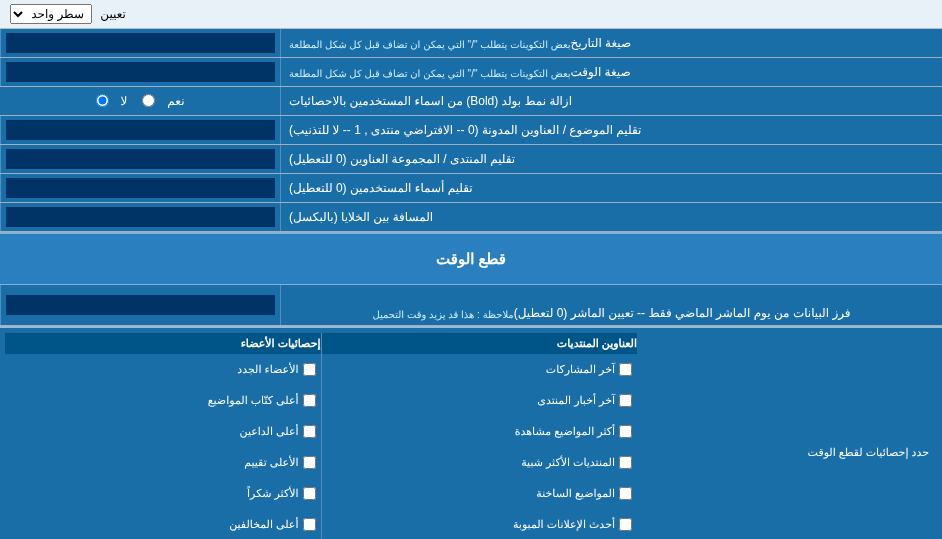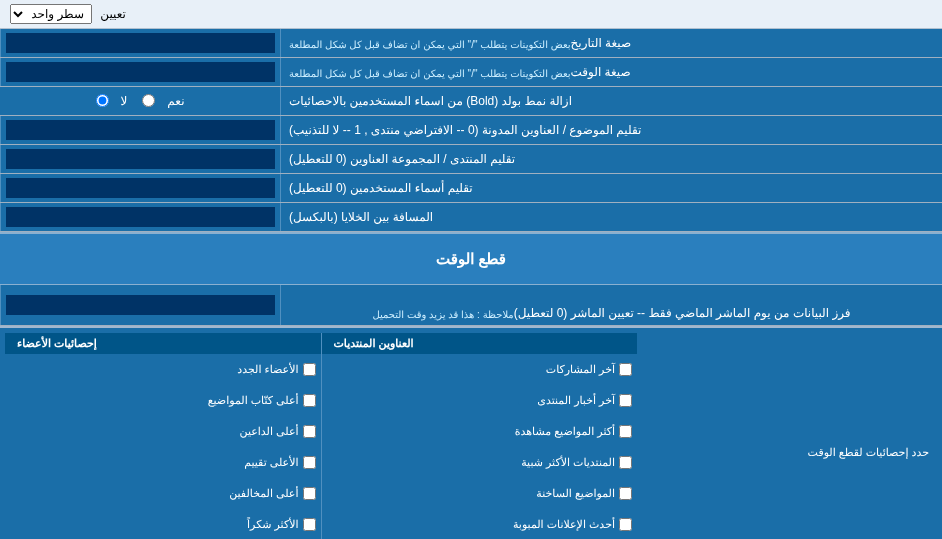--- a/index.html
+++ b/index.html
@@ -86,22 +86,22 @@
       width: 100%;
       padding: 5px;
       display: flex;
       flex-direction: row;
       border-top: 2px solid #a0b8d0;
     }
     .checkbox-col-header {
       background: #005588;
       color: #fff;
       font-weight: bold;
-      text-align: left;
-      padding: 4px 12px;
+      text-align: right;
+      padding: 4px 0;
       font-size: 11px;
     }
     .checkbox-group {
       flex: 1;
       display: flex;
       flex-direction: column;
       border-left: 1px solid #5090c0;
     }
     .checkbox-group:last-child {
       border-left: none;
@@ -310,20 +310,20 @@
     <div class="checkbox-item">
       <input type="checkbox" style="">
       <span>أعلى الداعين</span>
     </div>
     <div class="checkbox-item">
       <input type="checkbox" style="">
       <span>الأعلى تقييم</span>
     </div>
     <div class="checkbox-item">
       <input type="checkbox" style="">
+      <span>الأكثر شكراً</span>
+    </div>
+    <div class="checkbox-item">
+      <input type="checkbox" style="">
       <span>أعلى المخالفين</span>
     </div>
-    <div class="checkbox-item">
-      <input type="checkbox" style="">
-      <span>الأكثر شكراً</span>
-    </div>
   </div>
 </div>
 
 </body></html>

